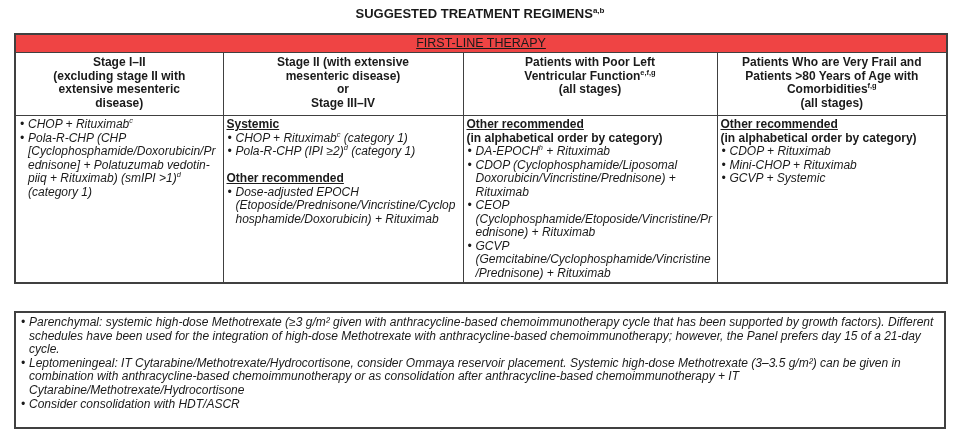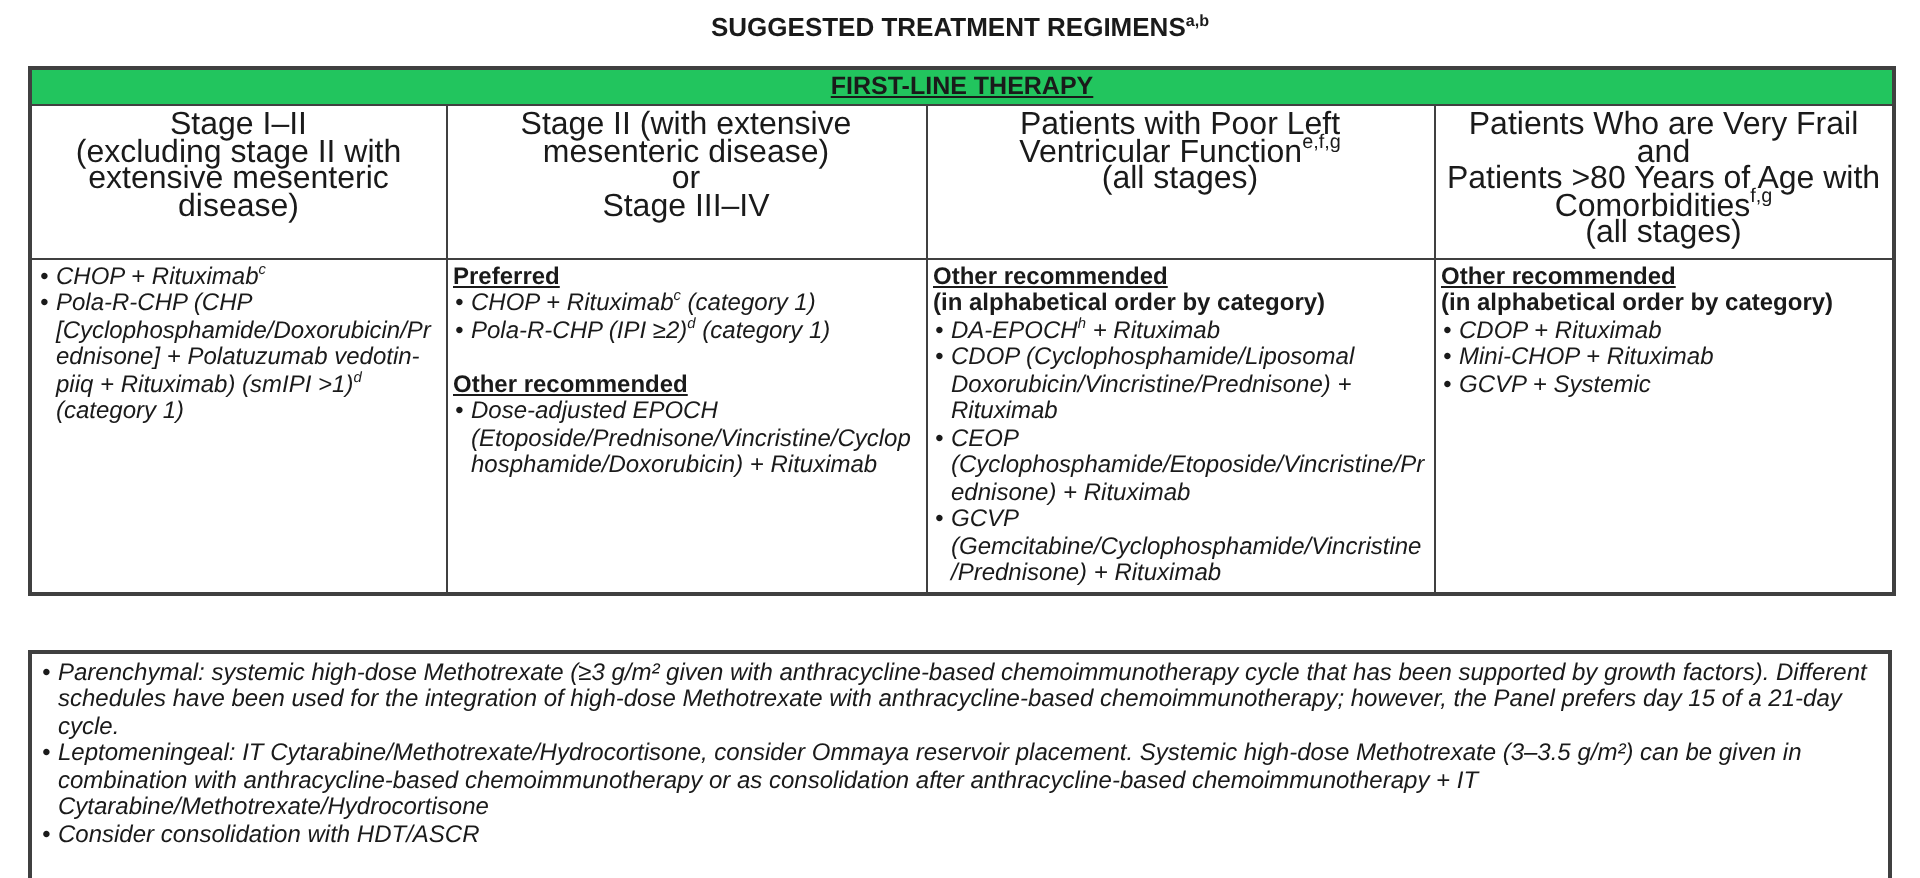--- a/index.html
+++ b/index.html
@@ -24,32 +24,32 @@
     width: 932px;
     margin: 12px 0 0 14px;
     table-layout: fixed;
     border: 2px solid #404040;
   }
   table.regimen td {
     border: 1px solid #404040;
     vertical-align: top;
   }
   td.banner {
-    background: #22c55e;
+    background: #ef4444;
     text-align: center;
-    font-weight: bold;
+    font-weight: normal;
     font-size: 12.5px;
     padding: 1px 2px 2px;
   }
   .u { text-decoration: underline; }
 
   td.hdr {
-    font-weight: normal;
+    font-weight: bold;
     text-align: center;
-    font-size: 16px;
+    font-size: 12px;
     line-height: 13.5px;
     padding: 3px 3px 5px;
     white-space: pre-line;
   }
   td.cell {
     font-size: 12px;
     line-height: 13.5px;
     padding: 2px 4px 2px 3px;
     height: 146px;
   }
@@ -101,21 +101,21 @@
 Patients &gt;80 Years of Age with
 Comorbidities<sup>f,g</sup>
 (all stages)</td>
     </tr>
     <tr>
       <td class="cell">
         <div class="item">CHOP + Rituximab<sup>c</sup></div>
         <div class="item">Pola-R-CHP (CHP [Cyclophosphamide/Doxorubicin/Prednisone] + Polatuzumab vedotin-piiq + Rituximab) (smIPI &gt;1)<sup>d</sup> (category 1)</div>
       </td>
       <td class="cell">
-        <div class="sec-h">Preferred</div>
+        <div class="sec-h">Systemic</div>
         <div class="item">CHOP + Rituximab<sup>c</sup> (category 1)</div>
         <div class="item">Pola-R-CHP (IPI ≥2)<sup>d</sup> (category 1)</div>
         <div class="spacer"></div>
         <div class="sec-h">Other recommended</div>
         <div class="item">Dose-adjusted EPOCH (Etoposide/Prednisone/Vincristine/Cyclophosphamide/Doxorubicin) + Rituximab</div>
       </td>
       <td class="cell">
         <div class="sec-h">Other recommended</div>
         <div class="sec-n">(in alphabetical order by category)</div>
         <div class="item">DA-EPOCH<sup>h</sup> + Rituximab</div>

